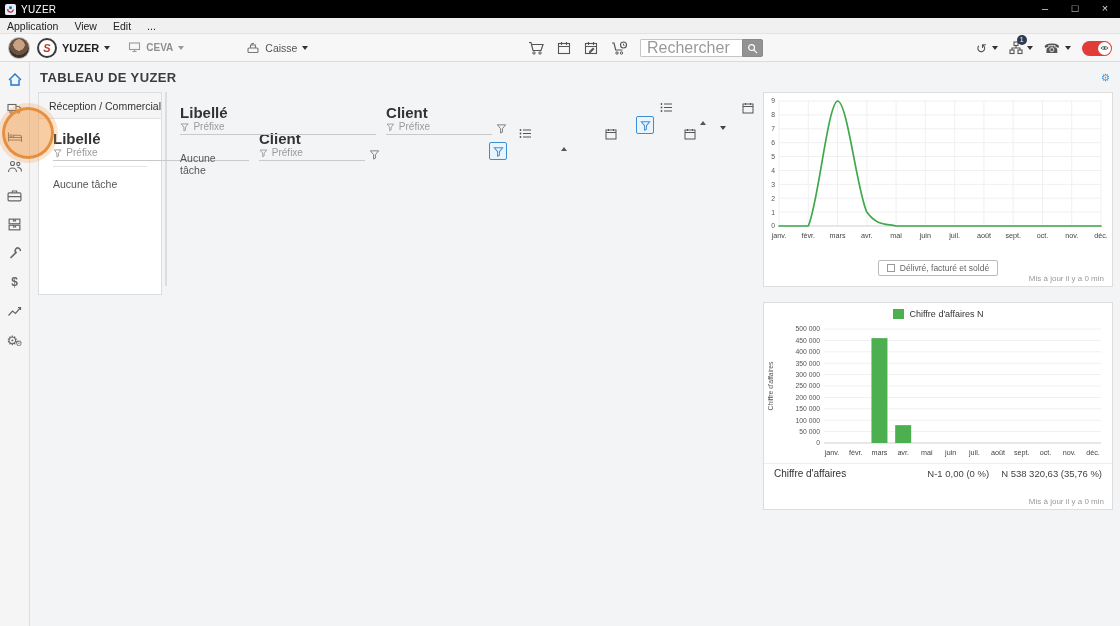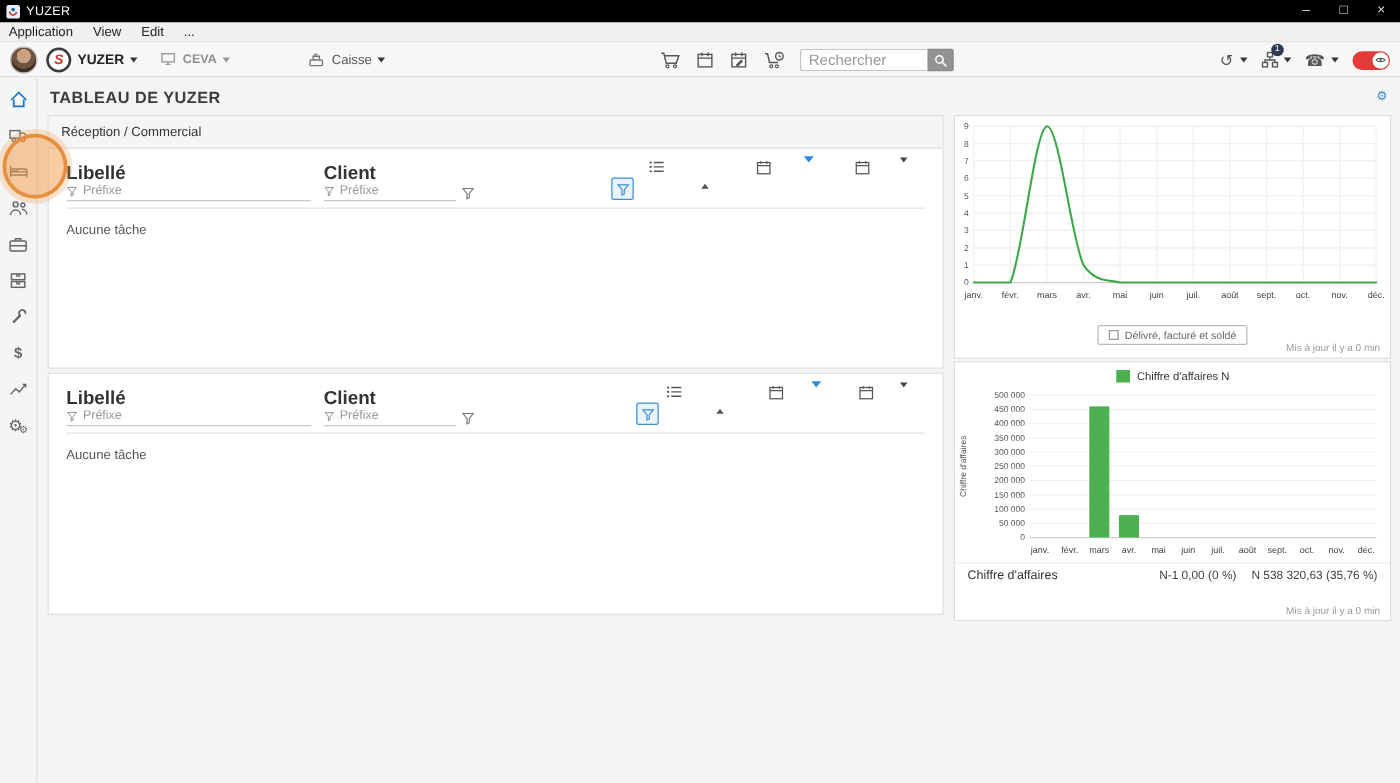--- a/index.html
+++ b/index.html
@@ -24,21 +24,21 @@
   .brand-logo{width:20px;height:20px;border-radius:50%;border:2px solid #3a3a3a;background:#fff;display:flex;align-items:center;justify-content:center;font-weight:bold;font-style:italic;font-size:11px;color:#c0392b}
   .brand-name{font-weight:bold;color:#222;font-size:11px}
   .caret{width:0;height:0;border-left:3.5px solid transparent;border-right:3.5px solid transparent;border-top:4px solid #333;display:inline-block}
   .caret.gray{border-top-color:#999}
   .tgroup{display:flex;align-items:center;gap:5px;cursor:default}
   .company{margin-left:18px;color:#8f8f8f;font-weight:bold;font-size:10px}
   .register{margin-left:62px;color:#555;font-size:10.5px}
   .toolbar-center{position:absolute;left:528px;top:0;height:28px;display:flex;align-items:center;gap:13px}
   .tool-icon{display:flex;align-items:center;cursor:default}
   .toolbar-search{position:absolute;left:640px;top:5px;display:flex;height:18px}
-  .toolbar-search input{width:102px;height:18px;border:1px solid #c5c5c5;border-right:none;border-radius:2px 0 0 2px;font-size:12px;padding:0 6px;color:#333;background:#fff;outline:none;font-family:inherit}
+  .toolbar-search input{width:102px;height:18px;border:1px solid #c5c5c5;border-right:none;border-radius:2px 0 0 2px;font-size:16px;padding:0 6px;color:#333;background:#fff;outline:none;font-family:inherit}
   .toolbar-search input::placeholder{color:#9a9a9a}
   .search-btn{width:21px;height:18px;background:#939393;border:1px solid #8a8a8a;border-radius:0 2px 2px 0;display:flex;align-items:center;justify-content:center;cursor:pointer}
   .toolbar-right{position:absolute;right:8px;top:0;height:28px;display:flex;align-items:center;gap:11px}
   .glyph-icon{font-size:13px;color:#555;line-height:1}
   .apps-wrap{position:relative;display:flex;align-items:center;gap:4px}
   .badge{position:absolute;top:-6px;right:6px;min-width:10px;height:10px;border-radius:5px;background:#2b3b52;color:#fff;font-size:7px;line-height:10px;text-align:center;padding:0 2px}
   .toggle{width:30px;height:15px;border-radius:8px;background:#e23c39;position:relative;cursor:pointer}
   .toggle .knob{position:absolute;right:1px;top:1px;width:13px;height:13px;border-radius:50%;background:#fff;display:flex;align-items:center;justify-content:center}
 
   
@@ -47,22 +47,22 @@
   .side-item .txt{font-size:12px;color:#666;font-weight:bold;line-height:1}
   .gear-txt{font-size:13px;color:#666;line-height:1}
   .gear-small{font-size:8px;color:#666;margin-left:-3px;margin-top:6px}
 
   
   .main{position:absolute;left:30px;top:62px;right:0;bottom:0;background:#f3f4f5}
   .page-title-row{height:30px;display:flex;align-items:center;padding:0 10px}
   .page-title{font-size:13px;font-weight:bold;color:#3c3c3c;letter-spacing:.4px}
   .page-settings{margin-left:auto;font-size:10px;color:#3d8fd4;cursor:pointer}
   .content{position:absolute;top:30px;left:8px;right:7px;bottom:0;display:flex;gap:8px}
-  .left-col{width:717px;display:flex;flex-direction:column;gap:3px}
-  .right-col{flex:1;display:flex;flex-direction:column;gap:2px}
+  .left-col{width:717px;display:flex;gap:3px}
+  .right-col{flex:1;display:flex;flex-direction:column;gap:15px}
 
   
   .panel{background:#fff;border:1px solid #ddd}
   .panel.p1{height:203px}
   .panel.p2{height:194px}
   .panel-header{height:26px;background:#f5f5f5;border-bottom:1px solid #e2e2e2;display:flex;align-items:center;padding-left:10px;font-size:10.5px;color:#333}
   .panel-body{position:relative;height:calc(100% - 26px)}
   .col-label{position:absolute;top:11px;font-size:15px;font-weight:bold;color:#333}
   .col-label.libelle{left:14px}
   .col-label.client{left:220px}

